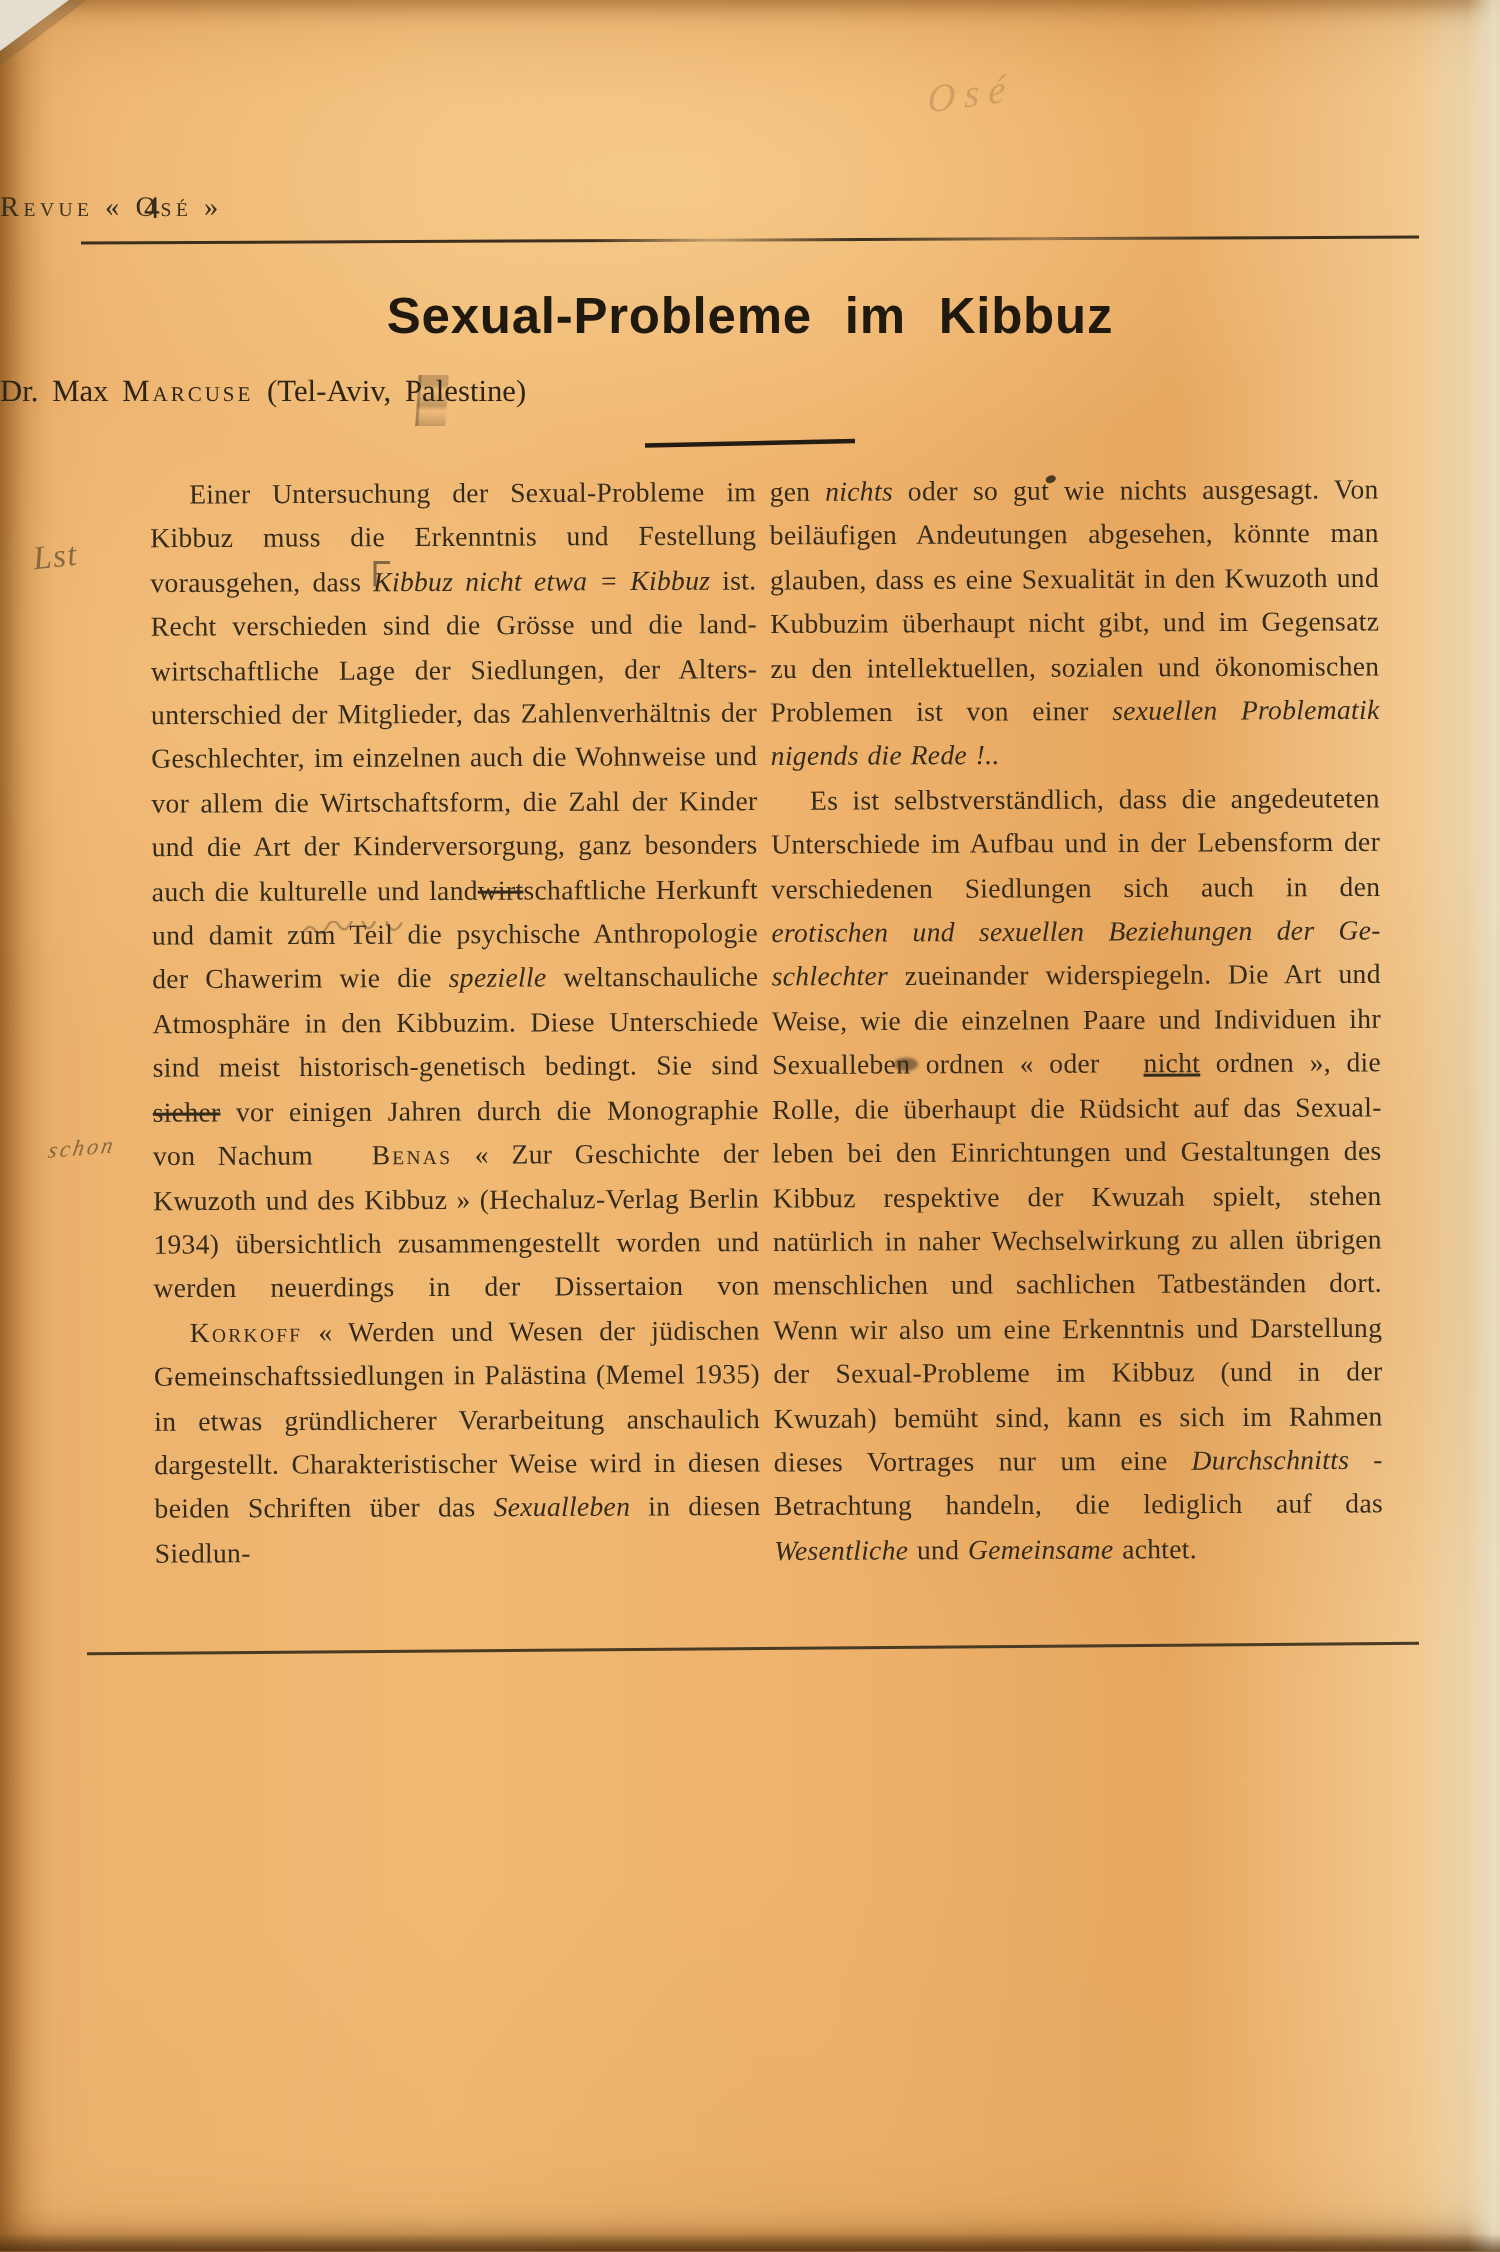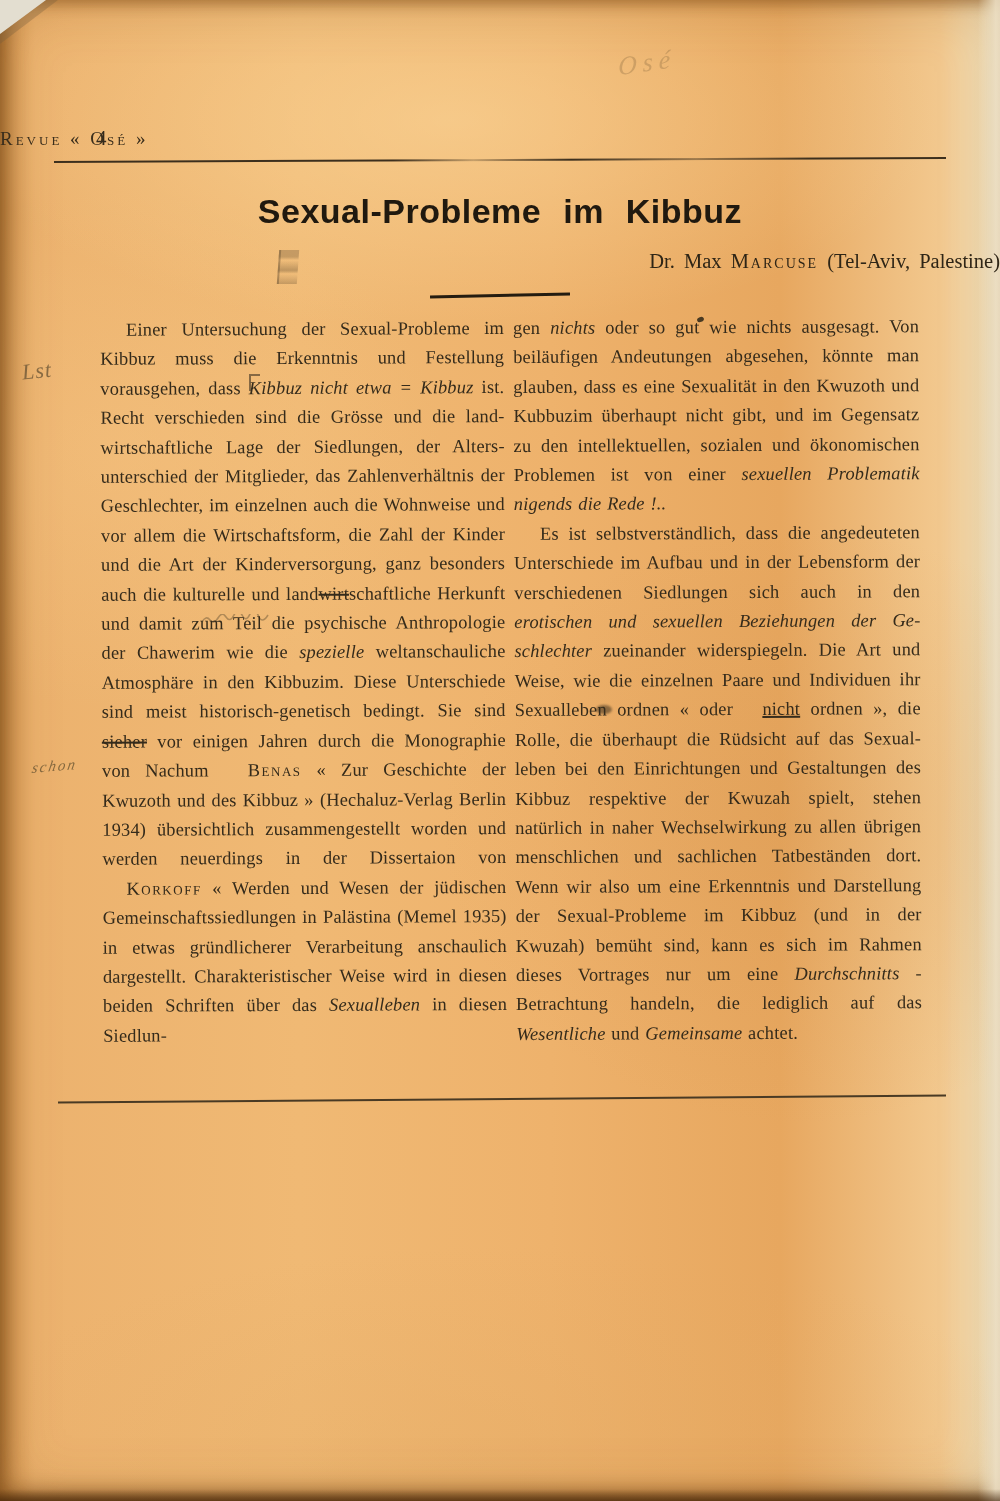--- a/index.html
+++ b/index.html
@@ -35,21 +35,21 @@
   .header-rule{position:absolute;left:54px;top:159px;width:892px;height:2px;
     transform:rotate(-.25deg);
     background:linear-gradient(90deg,#3c2f1d 0%,#3c2f1d 38%,rgba(60,47,29,.25) 47%,#3c2f1d 58%,rgba(60,47,29,.45) 72%,#3c2f1d 85%,#3c2f1d 100%);}
   .pencil-top{position:absolute;left:618px;top:48px;font-style:italic;
     font-size:26px;color:rgba(150,115,70,.38);transform:rotate(-8deg) skewX(-8deg);letter-spacing:6px;}
 
   
   .title{position:absolute;left:0;top:192px;width:1000px;text-align:center;
     font-family:"Liberation Sans",sans-serif;font-weight:bold;font-size:34px;
     letter-spacing:.5px;word-spacing:12px;color:#20190f;}
-  .byline{position:absolute;left:0;top:250px;width:1000px;text-align:right;
+  .byline{position:absolute;left:0;top:250px;width:1000px;text-align:left;
     font-size:20.5px;color:#2e2516;word-spacing:4px;}
   .byline .sc{font-variant:small-caps;letter-spacing:2px;}
   .stamp-mark{position:absolute;left:278px;top:250px;width:18px;height:34px;
     border-left:2px solid rgba(70,55,35,.45);
     background:linear-gradient(180deg, rgba(80,62,38,.35) 20%, transparent 30%, rgba(80,62,38,.4) 60%, transparent 70%, rgba(80,62,38,.35));
     transform:skewX(-4deg);opacity:.8;}
   .title-rule{position:absolute;left:430px;top:294px;width:140px;height:3px;
     background:#241c10;transform:rotate(-1.2deg);}
 
   

